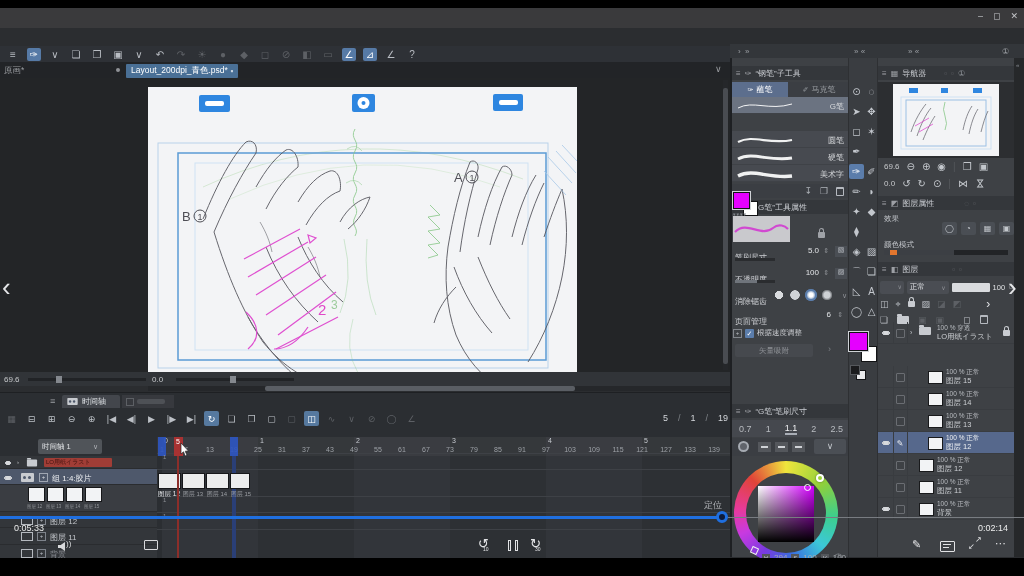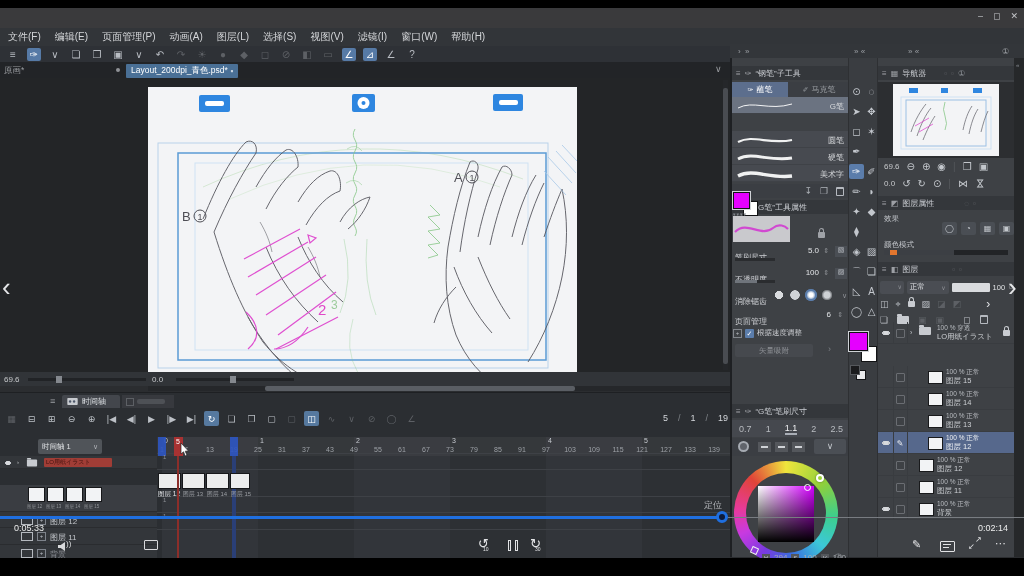--- a/index.html
+++ b/index.html
@@ -86,32 +86,20 @@
   <div class="app">
 
     <div class="titlebar">
       <div class="winbtns">
         <span>–</span>
         <span>◻</span>
         <span>✕</span>
       </div>
     </div>
 
-    <div class="menubar" id="menu-row">
-        <div class="mi">文件(F)</div>
-        <div class="mi">编辑(E)</div>
-        <div class="mi">页面管理(P)</div>
-        <div class="mi">动画(A)</div>
-        <div class="mi">图层(L)</div>
-        <div class="mi">选择(S)</div>
-        <div class="mi">视图(V)</div>
-        <div class="mi">滤镜(I)</div>
-        <div class="mi">窗口(W)</div>
-        <div class="mi">帮助(H)</div>
-      </div>
 
     <div class="cmdbar" id="cmd-row">
         <span class="ci">≡</span>
         <span class="ci sel">✑</span>
         <span class="ci">∨</span>
         <span class="ci">❏</span>
         <span class="ci">❐</span>
         <span class="ci">▣</span>
         <span class="ci">∨</span>
         <span class="ci">↶</span>
@@ -384,20 +372,26 @@
             </svg></div>
         </div>
 
       <div class="abs" id="tl-heads" style="left:0;top:63px;width:157px;height:102px;">
           <div class="trackhead" style="top: 0px; height: 13px;">
             <span class="css-eye" style="position: absolute; left: 3px; top: 2px; transform: scale(0.85);"></span>
             <span style="position: absolute; left: 17px; top: 3px; font-size: 6px; color: rgb(195, 198, 203);">›</span>
             <span class="css-folder" style="position: absolute; left: 26px; top: 3px; transform: scale(0.85);"></span>
             <span style="position: absolute; left: 44px; top: 2px; width: 68px; height: 9px; background: rgb(160, 61, 54); border-radius: 1px; font-size: 6px; color: rgb(64, 18, 14); overflow: hidden; line-height: 9px; padding-left: 2px; box-sizing: border-box; white-space: nowrap;">LO用纸イラスト</span>
           </div>
+          <div class="trackhead" style="top: 13px; height: 16px; background: rgb(78, 88, 107);">
+            <span class="css-eye" style="position: absolute; left: 3px; top: 4px;"></span>
+            <span class="css-film" style="position: absolute; left: 21px; top: 4px;"></span>
+            <span style="position: absolute; left: 39px; top: 4px; width: 7px; height: 7px; border: 1px solid rgb(159, 166, 178); font-size: 6px; line-height: 6px; text-align: center; color: rgb(217, 221, 227);">+</span>
+            <span style="position: absolute; left: 52px; top: 4px; font-size: 8px; color: rgb(236, 238, 241); white-space: nowrap;">组 1:4:胶片</span>
+          </div>
           <div class="trackhead" style="top: 29px; height: 27px; background: rgb(58, 61, 66);">
             <span style="position: absolute; left: 28px; top: 2px; width: 17px; height: 15px; background: rgb(242, 243, 245); border: 1px solid rgb(23, 24, 26); box-sizing: border-box;"></span>
             <span style="position: absolute; left: 27px; top: 19px; font-size: 4.5px; color: rgb(143, 146, 150); white-space: nowrap; overflow: hidden; width: 19px;">图层 12</span>
             <span style="position: absolute; left: 47px; top: 2px; width: 17px; height: 15px; background: rgb(242, 243, 245); border: 1px solid rgb(23, 24, 26); box-sizing: border-box;"></span>
             <span style="position: absolute; left: 46px; top: 19px; font-size: 4.5px; color: rgb(143, 146, 150); white-space: nowrap; overflow: hidden; width: 19px;">图层 13</span>
             <span style="position: absolute; left: 66px; top: 2px; width: 17px; height: 15px; background: rgb(242, 243, 245); border: 1px solid rgb(23, 24, 26); box-sizing: border-box;"></span>
             <span style="position: absolute; left: 65px; top: 19px; font-size: 4.5px; color: rgb(143, 146, 150); white-space: nowrap; overflow: hidden; width: 19px;">图层 14</span>
             <span style="position: absolute; left: 85px; top: 2px; width: 17px; height: 15px; background: rgb(242, 243, 245); border: 1px solid rgb(23, 24, 26); box-sizing: border-box;"></span>
             <span style="position: absolute; left: 84px; top: 19px; font-size: 4.5px; color: rgb(143, 146, 150); white-space: nowrap; overflow: hidden; width: 19px;">图层 15</span>
           </div>

